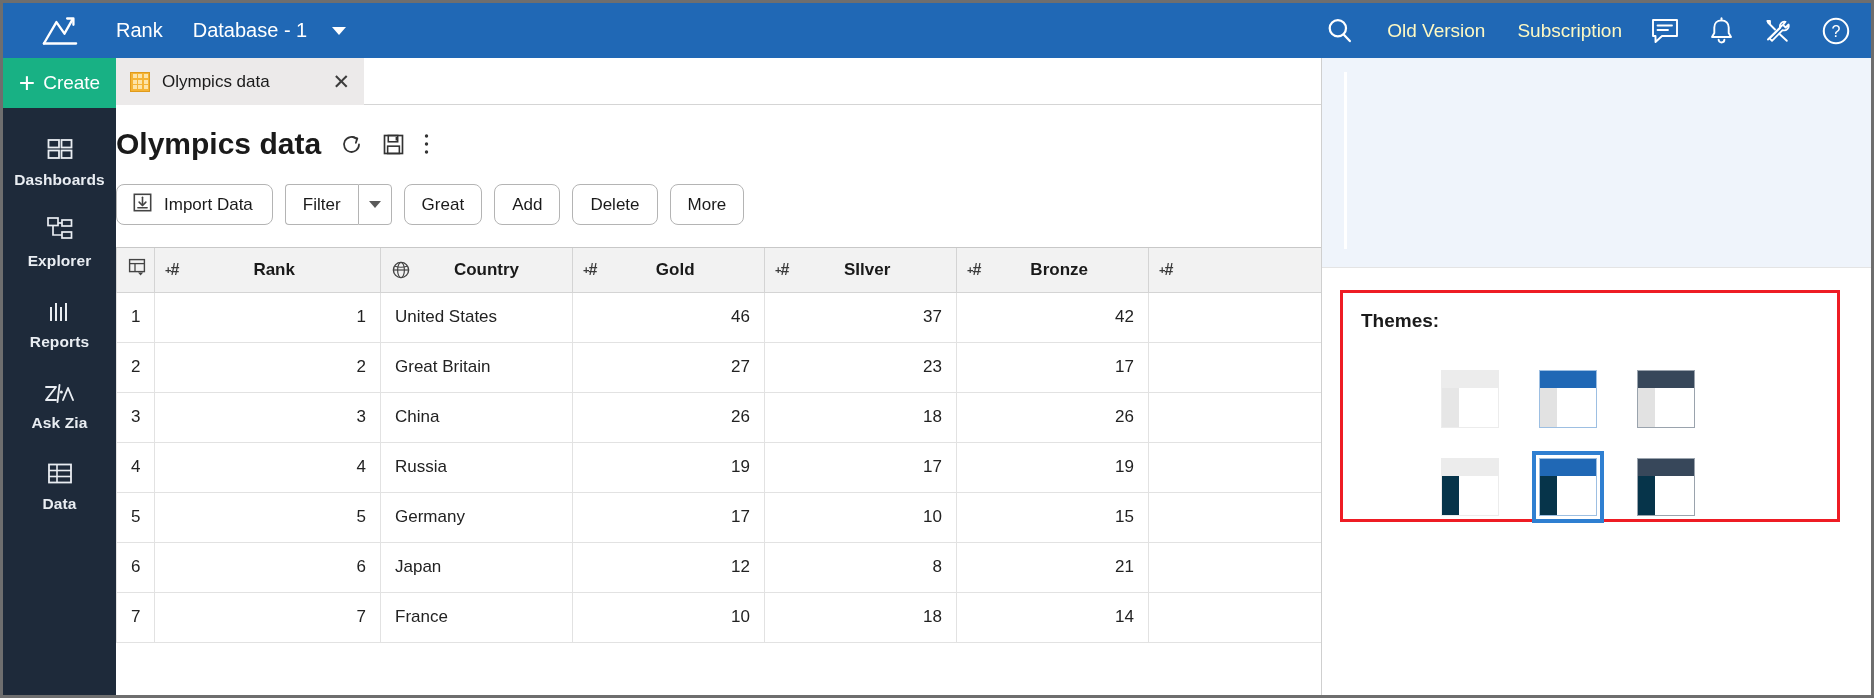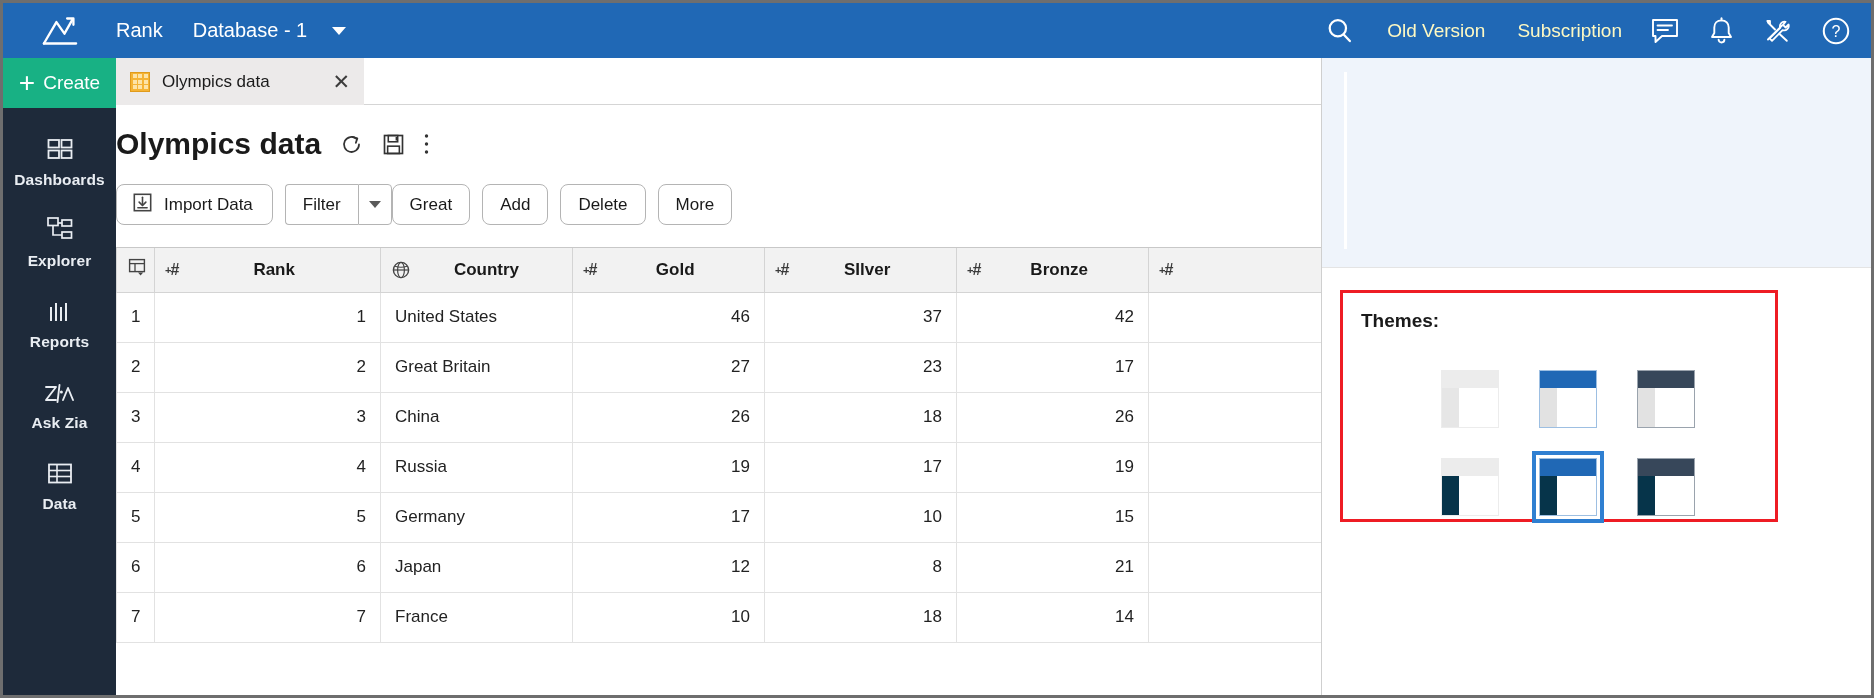--- a/index.html
+++ b/index.html
@@ -88,21 +88,21 @@
   .hi { cursor: pointer; display: flex; align-items: center; }
 
   .toolbar { display: flex; align-items: center; margin-top: 23px; }
   .btn {
     height: 41px; border: 1px solid #b4b4b4; border-radius: 8px; background: #fff;
     display: flex; align-items: center; justify-content: center; padding: 0 17px;
     font-size: 17px; color: #1a1a1a; cursor: pointer; margin-right: 12px;
     white-space: nowrap;
   }
   .btn.import { gap: 11px; padding: 0 19px 0 15px; }
-  .btn-split { display: flex; }
+  .btn-split { display: flex; margin-right: 12px; }
   .btn-split .btn { margin-right: 0; border-radius: 4px 0 0 4px; border-right: none; }
   .btn-split .arw {
     height: 41px; width: 34px; border: 1px solid #b4b4b4; border-radius: 0 4px 4px 0;
     background: #fff; display: flex; align-items: center; justify-content: center; cursor: pointer;
   }
   .caret-sm {
     width: 0; height: 0; border-left: 6px solid transparent;
     border-right: 6px solid transparent; border-top: 7px solid #5a5a5a;
   }
 
@@ -138,21 +138,21 @@
   }
   .rp-blue {
     position: absolute; left: 0; top: 0; right: 0; height: 210px;
     background: #eff4fb; border-bottom: 1px solid #e4e4e4;
   }
   .rp-blue::before {
     content: ""; position: absolute; left: 22px; top: 14px; width: 3px; bottom: 18px;
     background: #ffffff;
   }
   .themes-box {
-    position: absolute; left: 18px; top: 232px; width: 438px; height: 232px;
+    position: absolute; left: 18px; top: 232px; width: 500px; height: 232px;
     border: 3px solid #ee1c24; background: #ffffff;
   }
   .themes-label {
     position: absolute; left: 18px; top: 17px; font-size: 19px; font-weight: 700; color: #1a1a1a;
   }
   .swatch-grid {
     position: absolute; left: 78px; top: 62px; display: grid;
     grid-template-columns: repeat(3, 98px); grid-template-rows: repeat(2, 88px);
   }
   .sw-cell { display: flex; align-items: center; justify-content: center; }

